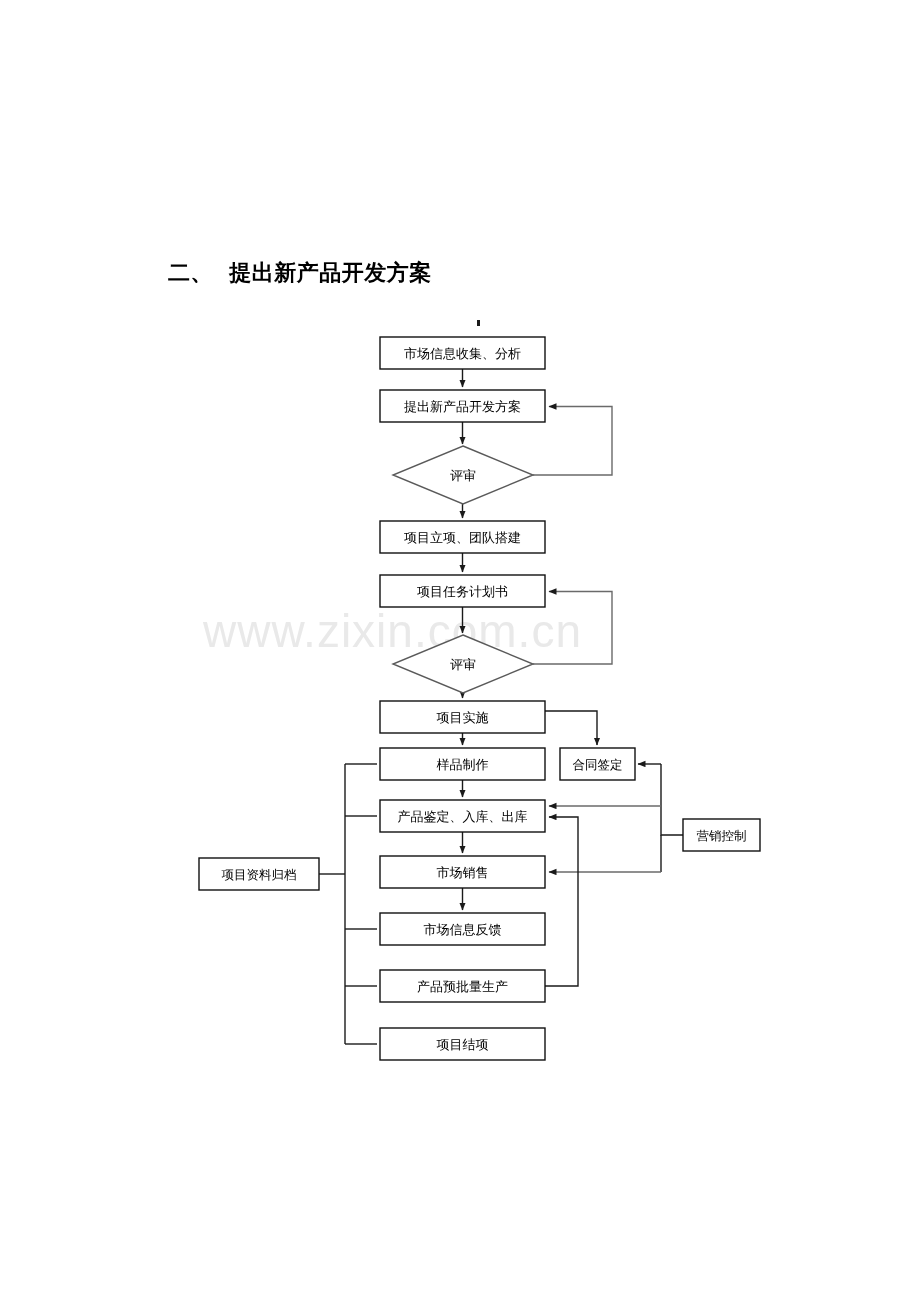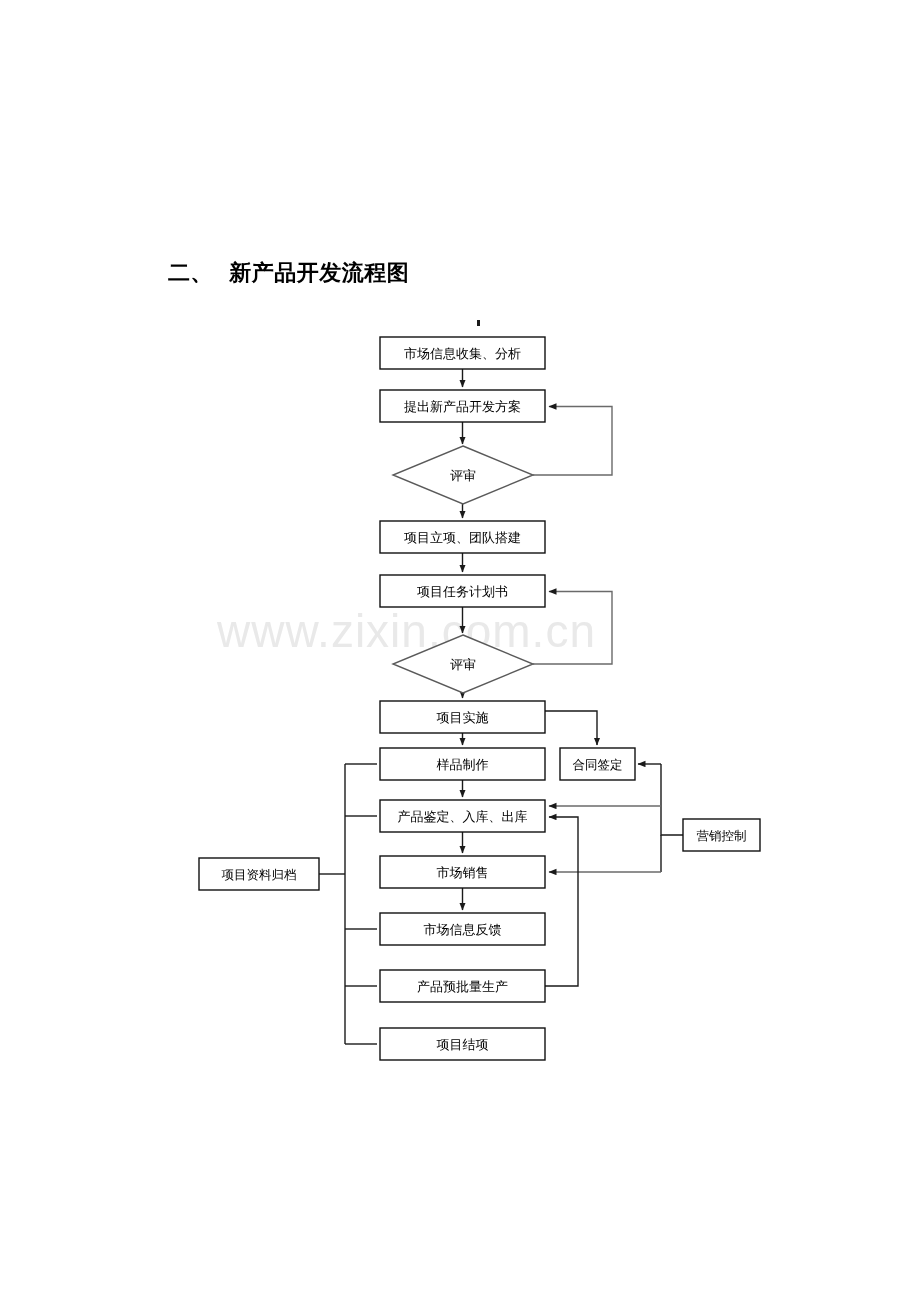--- a/index.html
+++ b/index.html
@@ -27,21 +27,21 @@
     left: 168px;
     top: 258px;
     font-size: 22px;
     font-weight: bold;
     color: #000000;
     letter-spacing: 0.5px;
     white-space: pre;
   }
   .watermark {
     position: absolute;
-    left: 217px;
+    left: 203px;
     top: 604px;
     font-size: 46px;
     color: #e9e9e9;
     font-family: "Liberation Sans", sans-serif;
     letter-spacing: 1px;
     white-space: nowrap;
     user-select: none;
   }
   .stray-dot {
     position: absolute;
@@ -87,21 +87,21 @@
   }
   .nodelabel.small {
     font-size: 12.5px;
   }
 </style>
 </head>
 <body>
 
 <div id="page">
 
-  <div class="heading">二、  新产品开发流程图</div>
+  <div class="heading">二、  提出新产品开发方案</div>
 
   <div class="watermark">www.zixin.com.cn</div>
 
   <div class="stray-dot"></div>
 
   <svg class="flow" viewBox="0 0 920 1302">
     <defs>
       <marker id="arrowhead" markerWidth="9" markerHeight="9" refX="7.5" refY="3.2" orient="auto" markerUnits="userSpaceOnUse">
         <path d="M0,0 L8,3.2 L0,6.4 z" fill="#1a1a1a"></path>
       </marker>

